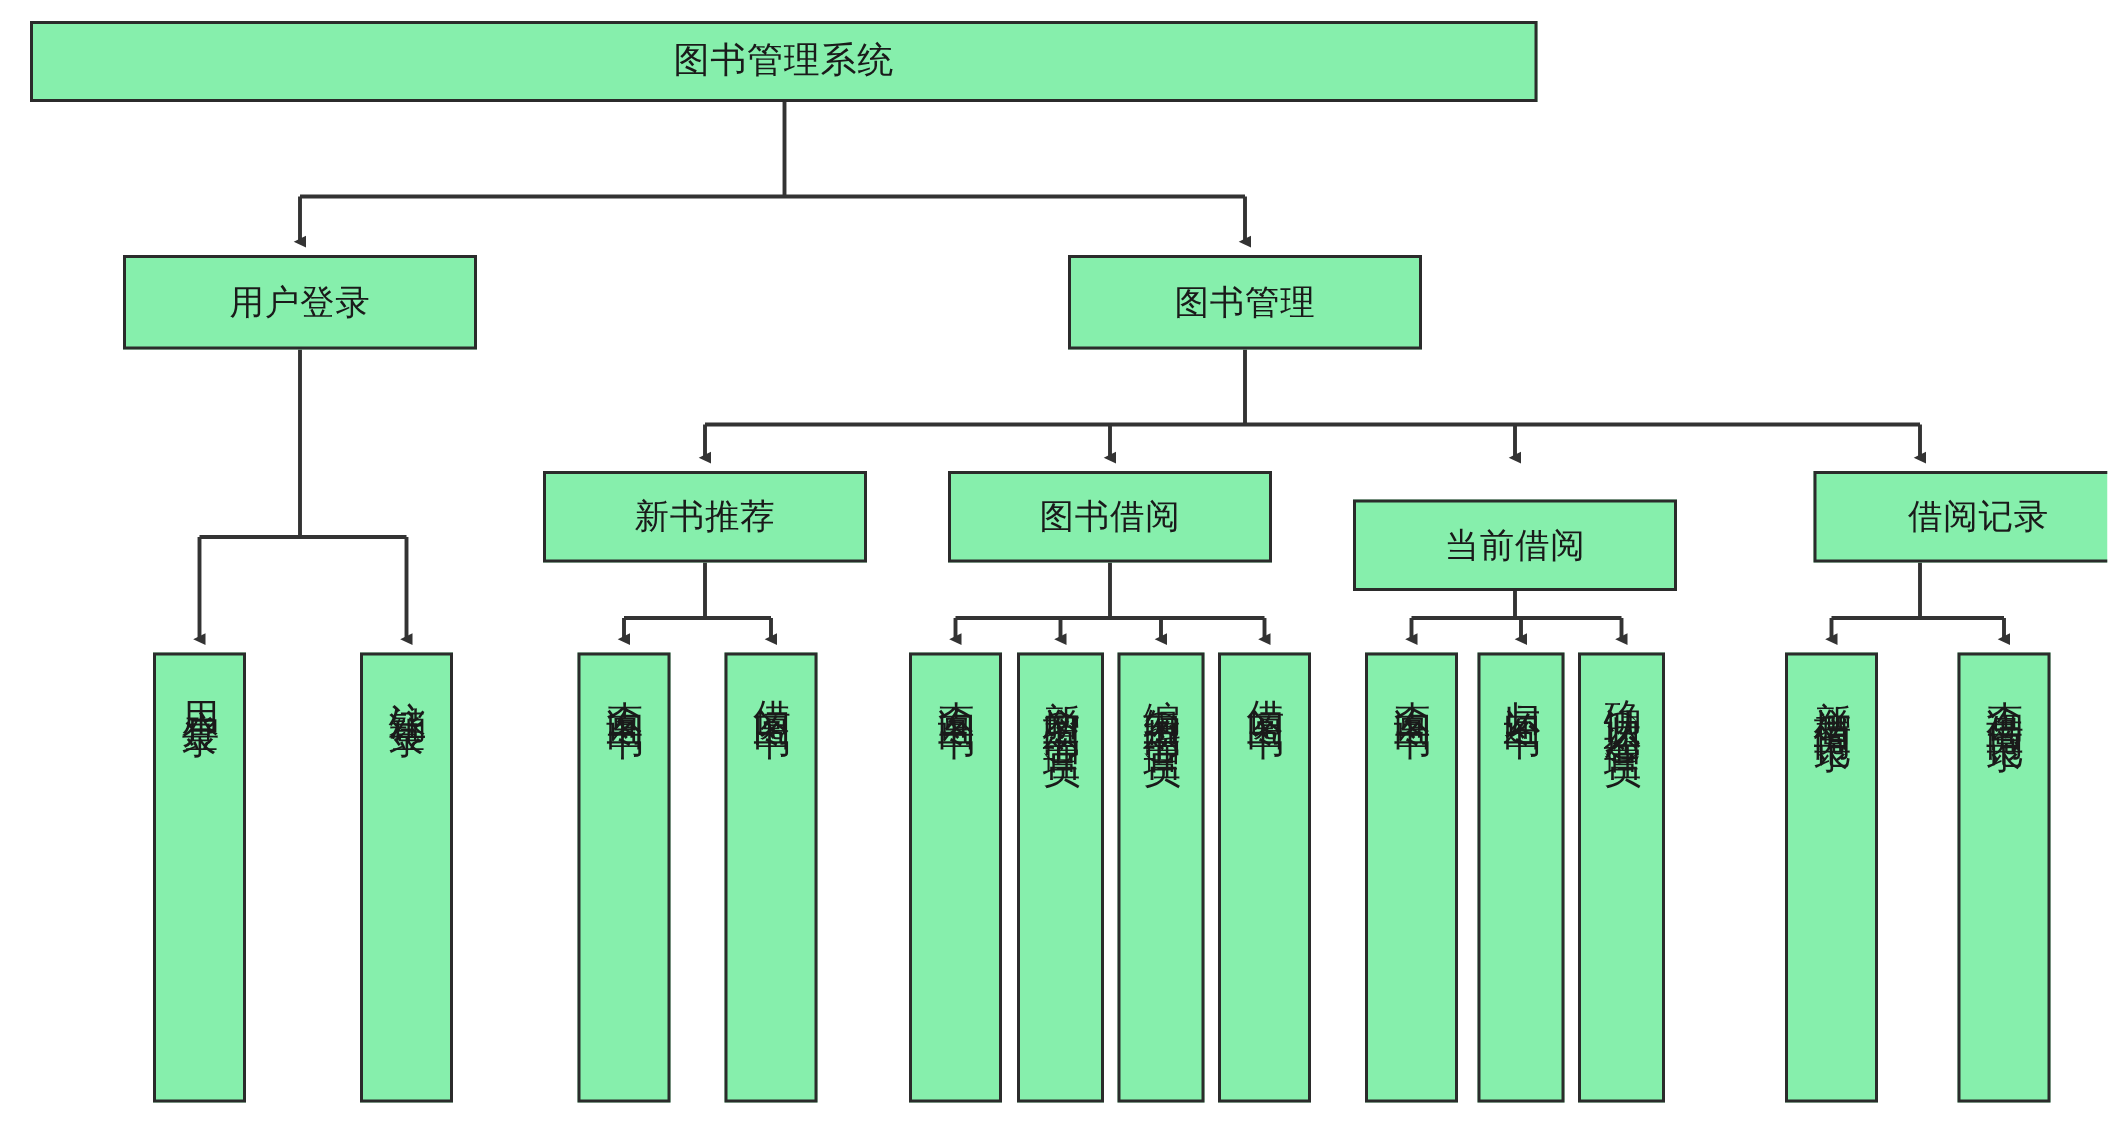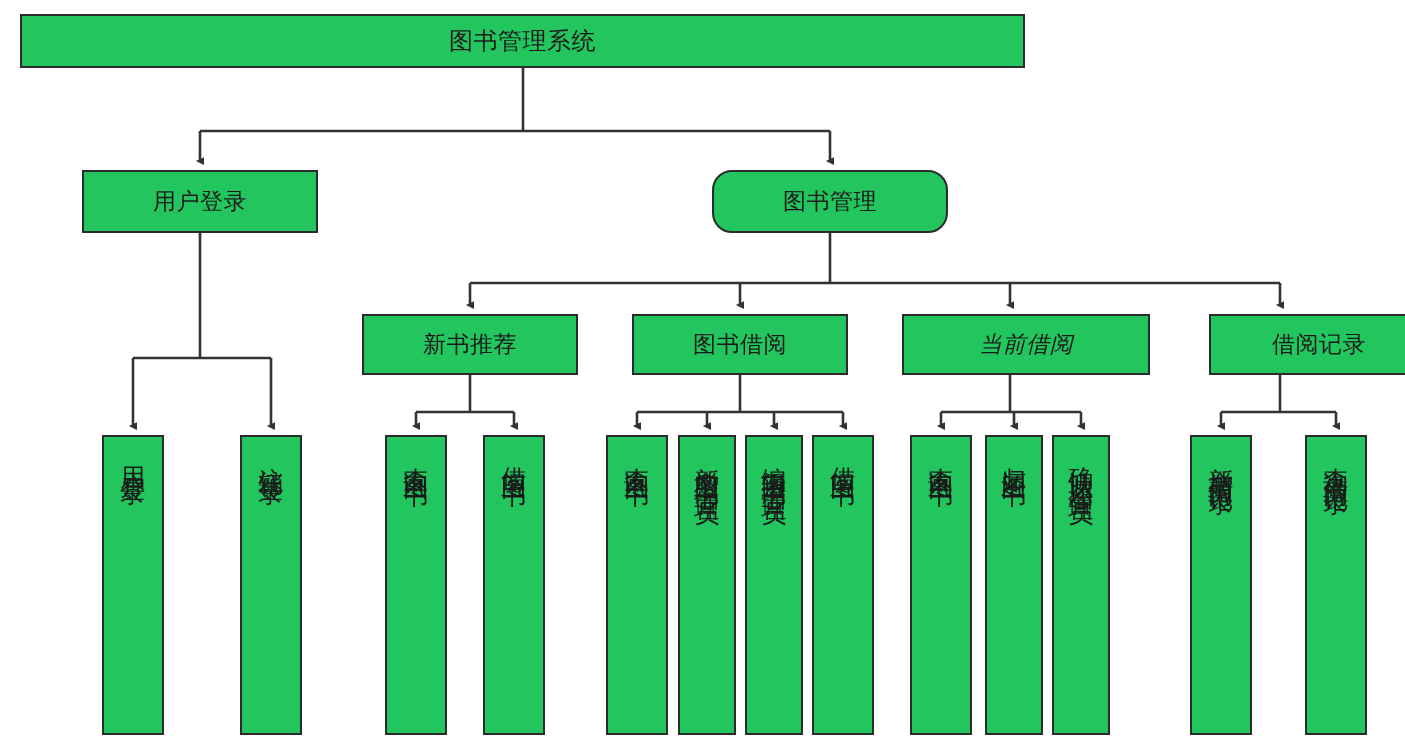--- a/index.html
+++ b/index.html
@@ -22,21 +22,21 @@
     left: 0;
     top: 0;
     width: 1405px;
     height: 747px;
     pointer-events: none;
   }
   .node {
     position: absolute;
     box-sizing: border-box;
     border: 2.5px solid #2b2b2b;
-    background: #22c55e;
+    background: #86efac;
     display: flex;
     align-items: center;
     justify-content: center;
     color: #1a1a1a;
   }
   .node-label {
     display: block;
     line-height: 1.18;
     letter-spacing: 0.5px;
     white-space: nowrap;
@@ -120,30 +120,30 @@
       </g>
   </svg>
 
   <div id="node-layer">
       <div class="node h root" style="left: 20px; top: 14px; width: 1005px; height: 54px;">
         <span class="node-label">图书管理系统</span>
       </div>
       <div class="node h" style="left: 82px; top: 170px; width: 236px; height: 63px;">
         <span class="node-label">用户登录</span>
       </div>
-      <div class="node h" style="left: 712px; top: 170px; width: 236px; height: 63px; border-radius: 20px;">
+      <div class="node h" style="left: 712px; top: 170px; width: 236px; height: 63px;">
         <span class="node-label">图书管理</span>
       </div>
       <div class="node h" style="left: 362px; top: 314px; width: 216px; height: 61px; text-align: center;">
         <span class="node-label">新书推荐</span>
       </div>
       <div class="node h" style="left: 632px; top: 314px; width: 216px; height: 61px;">
         <span class="node-label">图书借阅</span>
       </div>
-      <div class="node h" style="left: 902px; top: 314px; width: 248px; height: 61px; font-style: italic;">
+      <div class="node h" style="left: 902px; top: 333px; width: 216px; height: 61px;">
         <span class="node-label">当前借阅</span>
       </div>
       <div class="node h" style="left: 1170px; top: 314px; width: 220px; height: 61px; margin-left: 39px;">
         <span class="node-label">借阅记录</span>
       </div>
       <div class="node leaf" style="left: 102px; top: 435px; width: 62px; height: 300px;">
         <span class="node-label">用户登录</span>
       </div>
       <div class="node leaf" style="left: 240px; top: 435px; width: 62px; height: 300px;">
         <span class="node-label">注销登录</span>

